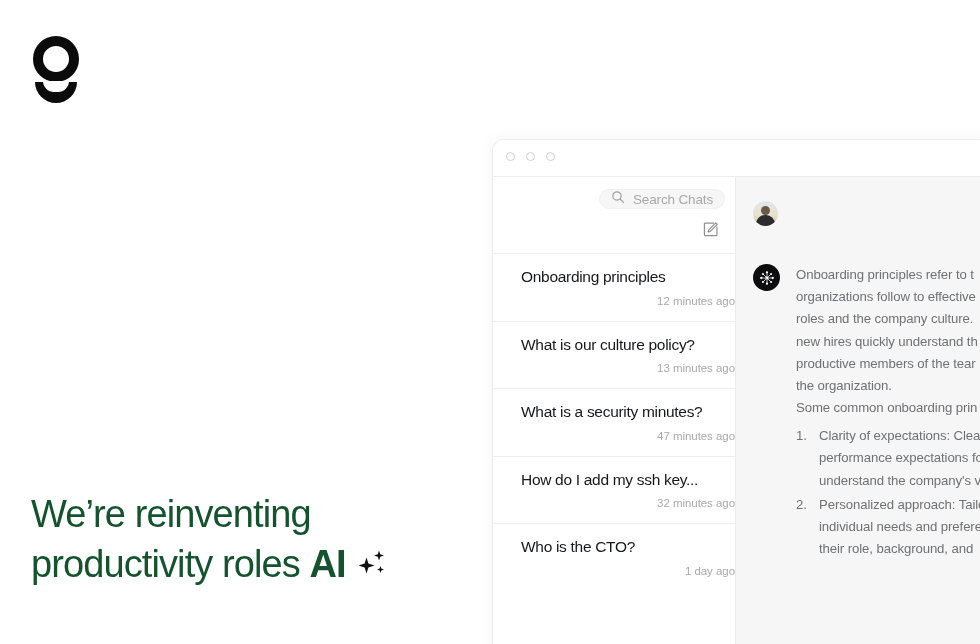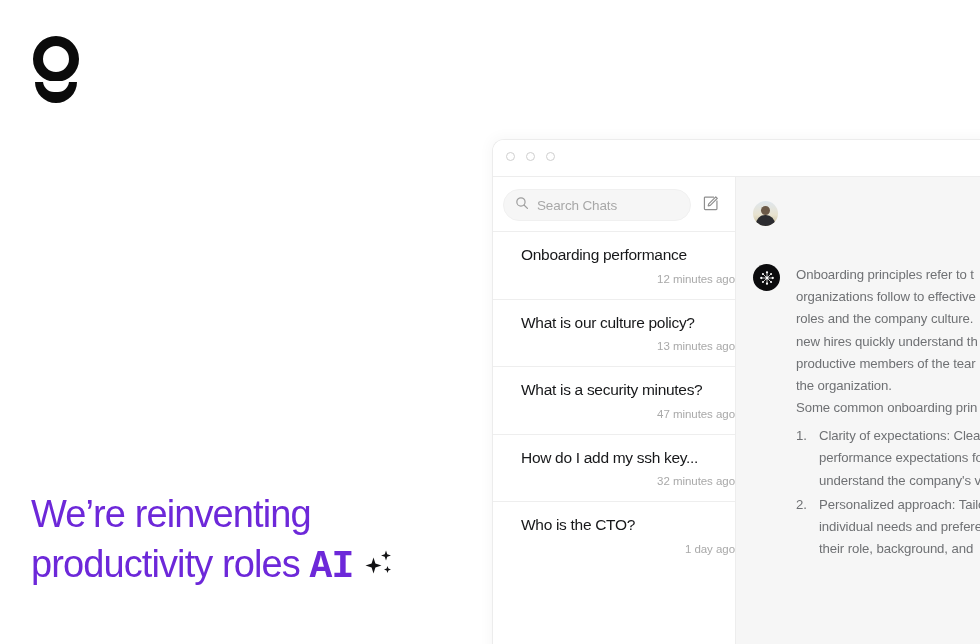--- a/index.html
+++ b/index.html
@@ -26,23 +26,23 @@
   }
   .logo-smile::after {
     content:""; position:absolute; left:8px; top:-1px;
     width:26px; height:11px; border-radius:0 0 26px 26px; background:#fff;
   }
 
   .headline {
     position:absolute; left:31px; top:489px;
     width:420px;
     font-size:38px; line-height:1.32;
-    letter-spacing:-0.9px; color:#6d28d9; font-weight:400;
-  }
-  .headline .bold { font-weight:700; letter-spacing:-1px;font-family:Liberation Mono, monospace; }
+    letter-spacing:-0.9px; color:#14532d; font-weight:400;
+  }
+  .headline .bold { font-weight:700; letter-spacing:-1px; }
   .sparkle { display:inline-block; vertical-align:-2px; margin-left:9px; }
 
   
   .window {
     position:absolute; left:492px; top:139px;
     width:500px; height:520px;
     background:#ffffff;
     border-top-left-radius:12px;
     border-left:1px solid #ececec;
     border-top:1px solid #ececec;
@@ -51,21 +51,21 @@
   }
 
   .titlebar { position:relative; height:36px; background:#fff; }
   .dots { position:absolute; left:13px; top:12px; display:flex; gap:11px; }
   .dot { width:9px; height:9px; border-radius:50%; border:1.3px solid #cfcfcf; background:transparent; }
 
   .body-row { display:flex; height:484px; }
 
   
   .sidebar { width:243px; background:#fff; border-right:1px solid #ededed; border-top:1px solid #ededed; }
-  .search-row { display:flex; align-items:flex-start; padding:12px 10px 10px 10px; gap:6px; }
+  .search-row { display:flex; align-items:flex-end; padding:12px 10px 10px 10px; gap:6px;flex-direction:column; }
   .search-box {
     flex:1; height:32px; display:flex; align-items:center; gap:8px;
     padding:0 11px; border-radius:16px;
     background:#f6f6f6; border:1px solid #f0f0f0;
   }
   .search-box .ph { font-size:13.5px; color:#a8a8a8; letter-spacing:-0.15px; }
   .compose-btn { width:28px; height:28px; display:flex; align-items:center; justify-content:center; }
 
   .chat-list { }
   .chat-item { padding:14px 0 14px 28px; border-top:1px solid #eeeeee; }
@@ -149,21 +149,21 @@
           <div class="compose-btn">
             <svg width="18" height="18" viewBox="0 0 20 20" aria-hidden="true">
               <path d="M15.3 3.2 L17 4.9 L9.2 12.7 L6.9 13.3 L7.5 11 Z" fill="none" stroke="#8f8f8f" stroke-width="1.35" stroke-linejoin="round"></path>
               <path d="M13.4 3.4 H3.6 A0.9 0.9 0 0 0 2.7 4.3 V16.4 A0.9 0.9 0 0 0 3.6 17.3 H15.7 A0.9 0.9 0 0 0 16.6 16.4 V7.1" fill="none" stroke="#8f8f8f" stroke-width="1.35" stroke-linejoin="round"></path>
             </svg>
           </div>
         </div>
 
         <div class="chat-list">
           <div class="chat-item">
-            <div class="chat-title">Onboarding performance</div>
+            <div class="chat-title">Onboarding principles</div>
             <div class="chat-time">12 minutes ago</div>
           </div>
           <div class="chat-item">
             <div class="chat-title">What is our culture policy?</div>
             <div class="chat-time">13 minutes ago</div>
           </div>
           <div class="chat-item">
             <div class="chat-title">What is a security minutes?</div>
             <div class="chat-time">47 minutes ago</div>
           </div>

